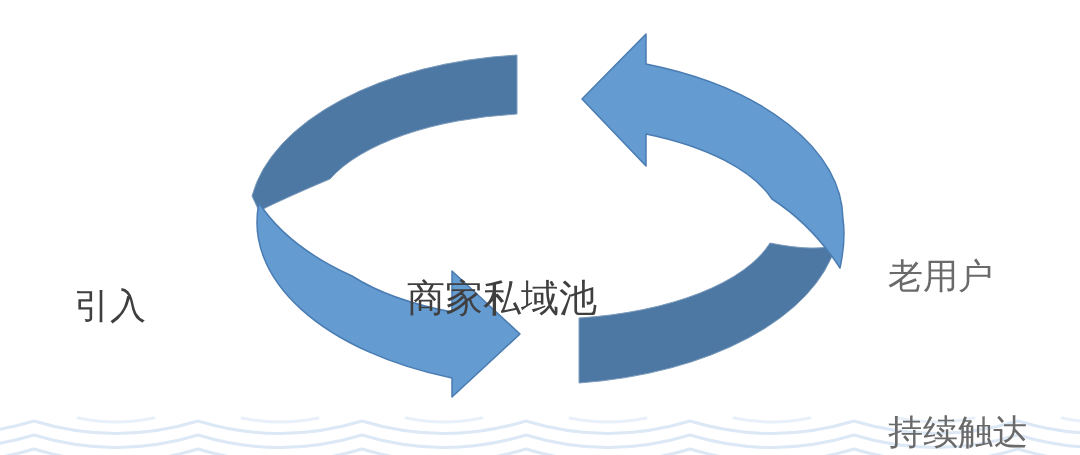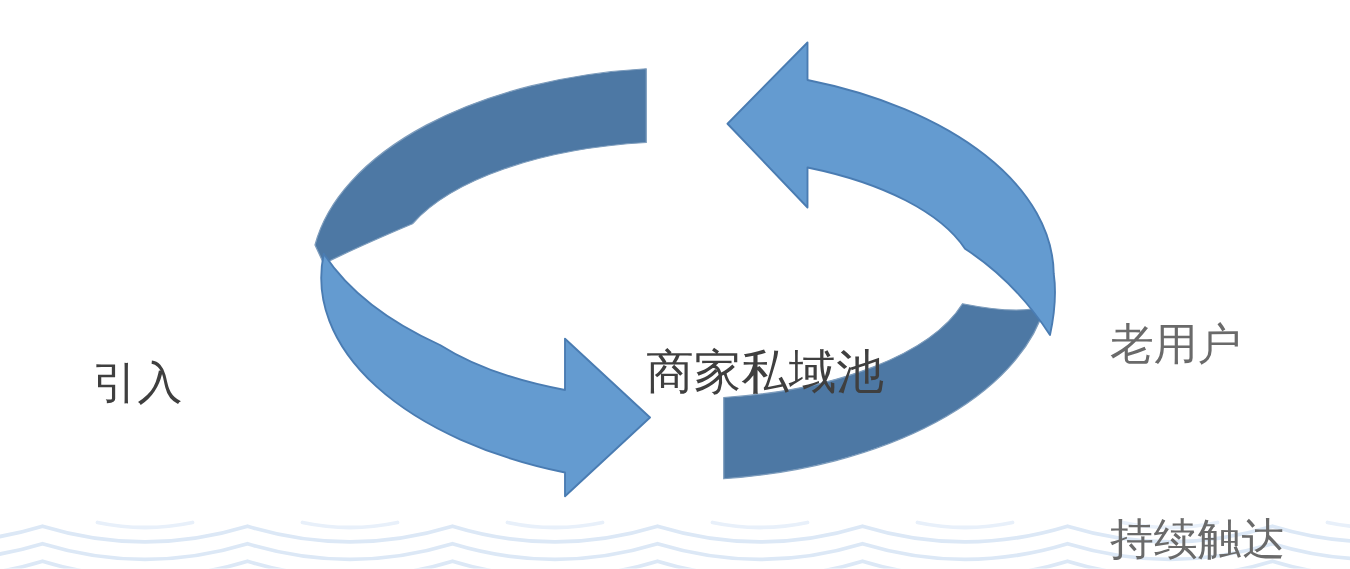--- a/index.html
+++ b/index.html
@@ -47,21 +47,21 @@
     width: 220px;
     text-align: center;
     font-size: 36px;
     line-height: 40px;
     color: #3f3f3f;
   }
   .label-center {
     left: 407px;
     top: 203px;
     width: 300px;
-    text-align: right;
+    text-align: left;
     font-size: 38px;
     line-height: 38px;
     color: #3f3f3f;
   }
   .label-right {
     left: 888px;
     top: 146px;
     width: 190px;
     text-align: left;
     font-size: 35px;

